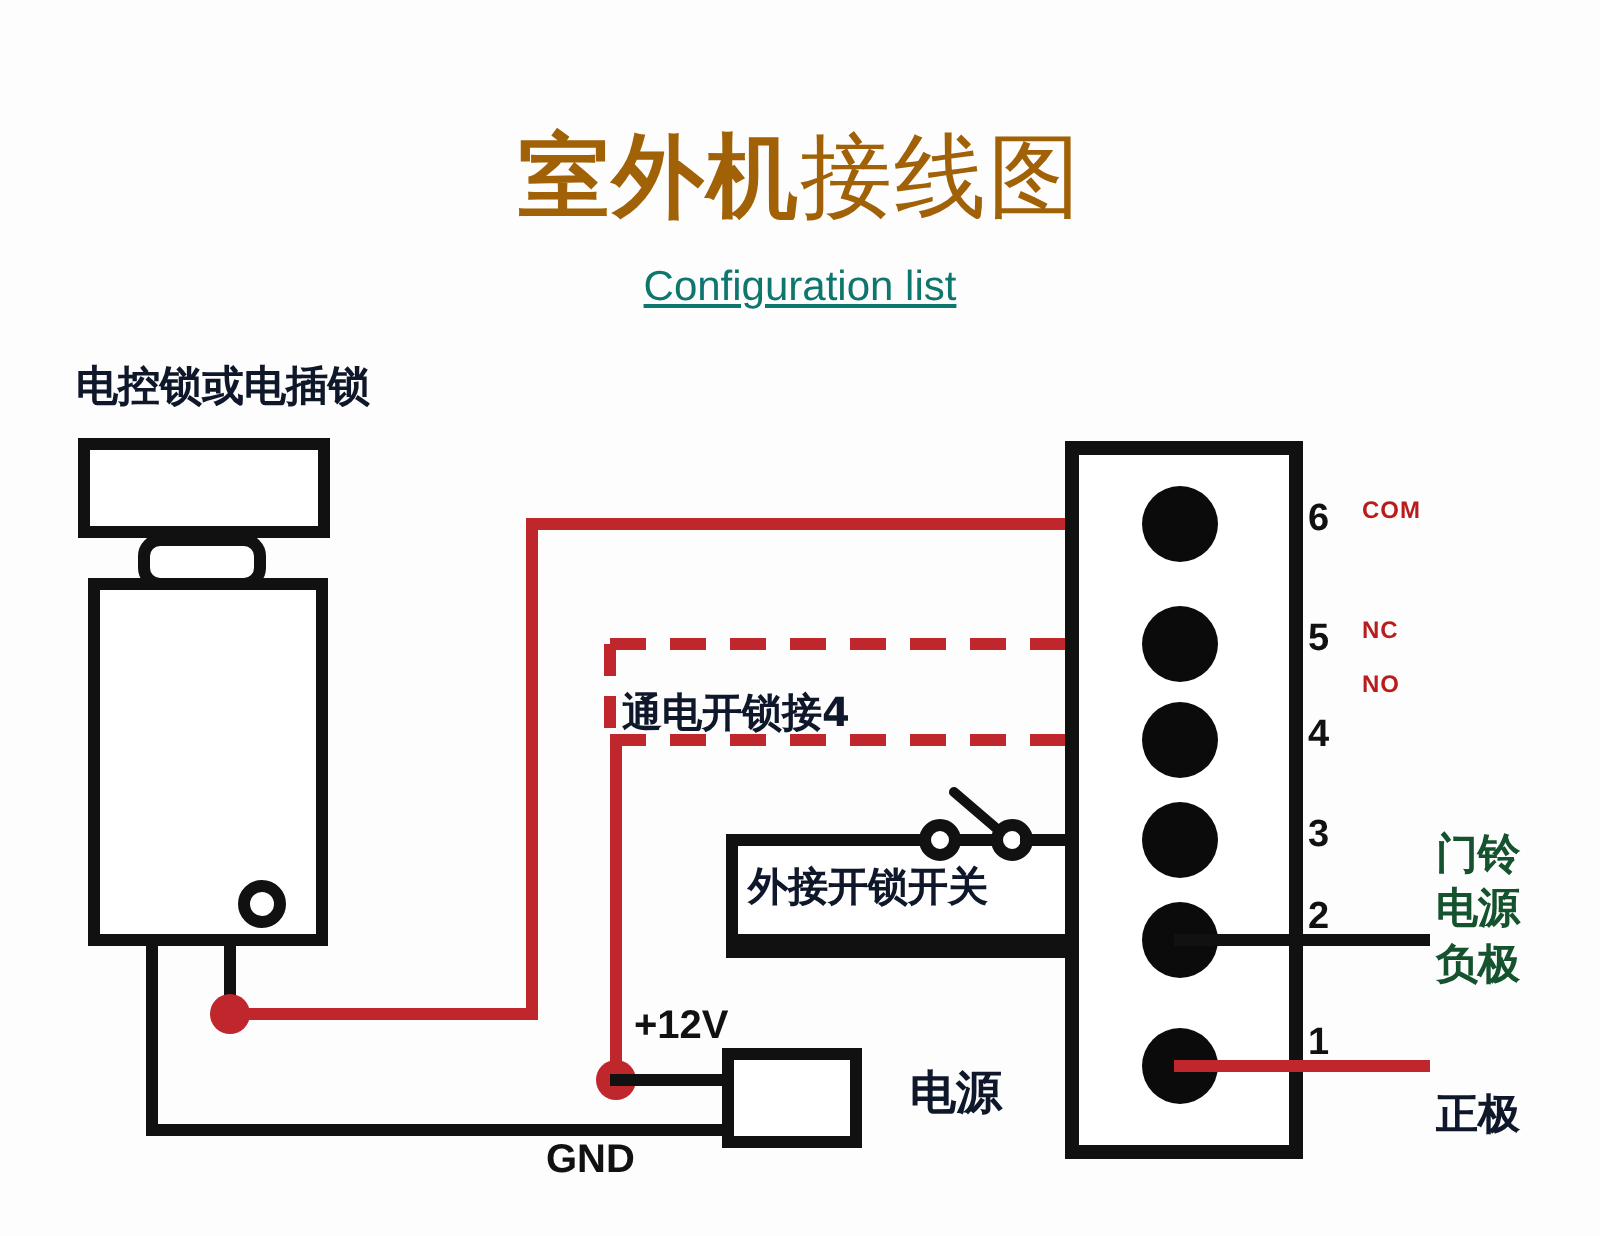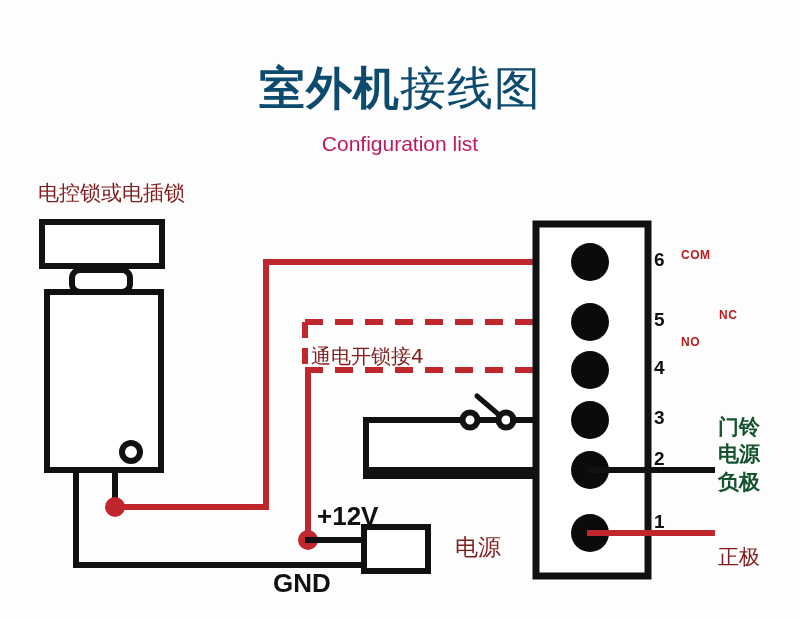--- a/index.html
+++ b/index.html
@@ -35,59 +35,60 @@
   .title-wrap {
     position: absolute;
     left: 0;
     top: 58px;
     width: 800px;
     text-align: center;
   }
   .title-main {
     font-size: 46px;
     letter-spacing: 1px;
-    color: #0c4a6e;
+    color: #a16207;
   }
   .title-main .t-bold {
     font-weight: 700;
   }
   .title-main .t-light {
     font-weight: 400;
   }
   .title-sub {
     margin-top: 12px;
     font-size: 21px;
-    color: #be185d;
+    color: #0f766e;
     font-weight: 400;
     font-family: "Liberation Sans", sans-serif;
+    text-decoration: underline;
   }
   
   .cn {
     font-family: "DejaVu Sans", "Liberation Sans", sans-serif;
-    font-weight: 400;
-    color: #7f1d1d;
+    font-weight: 700;
+    color: #0f172a;
   }
   .cn-20 { font-size: 21px; }
   .cn-19 { font-size: 20px; }
   .cn-22 { font-size: 23px; }
   .term-num {
     font-size: 19px;
     font-weight: 700;
     font-family: "Liberation Sans", sans-serif;
     color: #111111;
   }
   .term-name {
     font-size: 12px;
     font-weight: 700;
     font-family: "Liberation Sans", sans-serif;
     color: #b91c1c;
     letter-spacing: 0.5px;
   }
   .volt {
-    font-size: 26px;
+    font-size: 20px;
     font-weight: 700;
     font-family: "Liberation Sans", sans-serif;
     color: #111111;
   }
   .stack {
     position: absolute;
     color: #14532d;
     font-weight: 700;
     font-size: 21px;
     line-height: 1.30;
@@ -187,36 +188,37 @@
     </g>
 
   </svg>
 
   <div class="lbl cn cn-20" style="left:38px; top:182px;">电控锁或电插锁</div>
 
 
 
   <div class="lbl cn cn-19" style="left:311px; top:346px;">通电开锁接4</div>
 
+  <div class="lbl cn cn-19" style="left:374px; top:433px;">外接开锁开关</div>
 
   <div class="lbl volt" style="left:317px; top:503px;">+12V</div>
 
   <div class="lbl volt" style="left:273px; top:570px;">GND</div>
 
   <div class="lbl cn cn-22" style="left:455px; top:535px;">电源</div>
 
   <div class="lbl term-num" style="left:654px; top:250px;">6</div>
   <div class="lbl term-num" style="left:654px; top:310px;">5</div>
   <div class="lbl term-num" style="left:654px; top:358px;">4</div>
   <div class="lbl term-num" style="left:654px; top:408px;">3</div>
   <div class="lbl term-num" style="left:654px; top:449px;">2</div>
   <div class="lbl term-num" style="left:654px; top:512px;">1</div>
 
   <div class="lbl term-name" style="left:681px; top:249px;">COM</div>
-  <div class="lbl term-name" style="left:681px; top:309px;margin-left:38px;">NC</div>
+  <div class="lbl term-name" style="left:681px; top:309px;">NC</div>
   <div class="lbl term-name" style="left:681px; top:336px;">NO</div>
 
   <div class="stack" style="left:718px; top:414px;">门铃
 电源
 负极</div>
   <div class="lbl cn cn-20" style="left:718px; top:546px;">正极</div>
 
 </div>
 
 </body></html>

